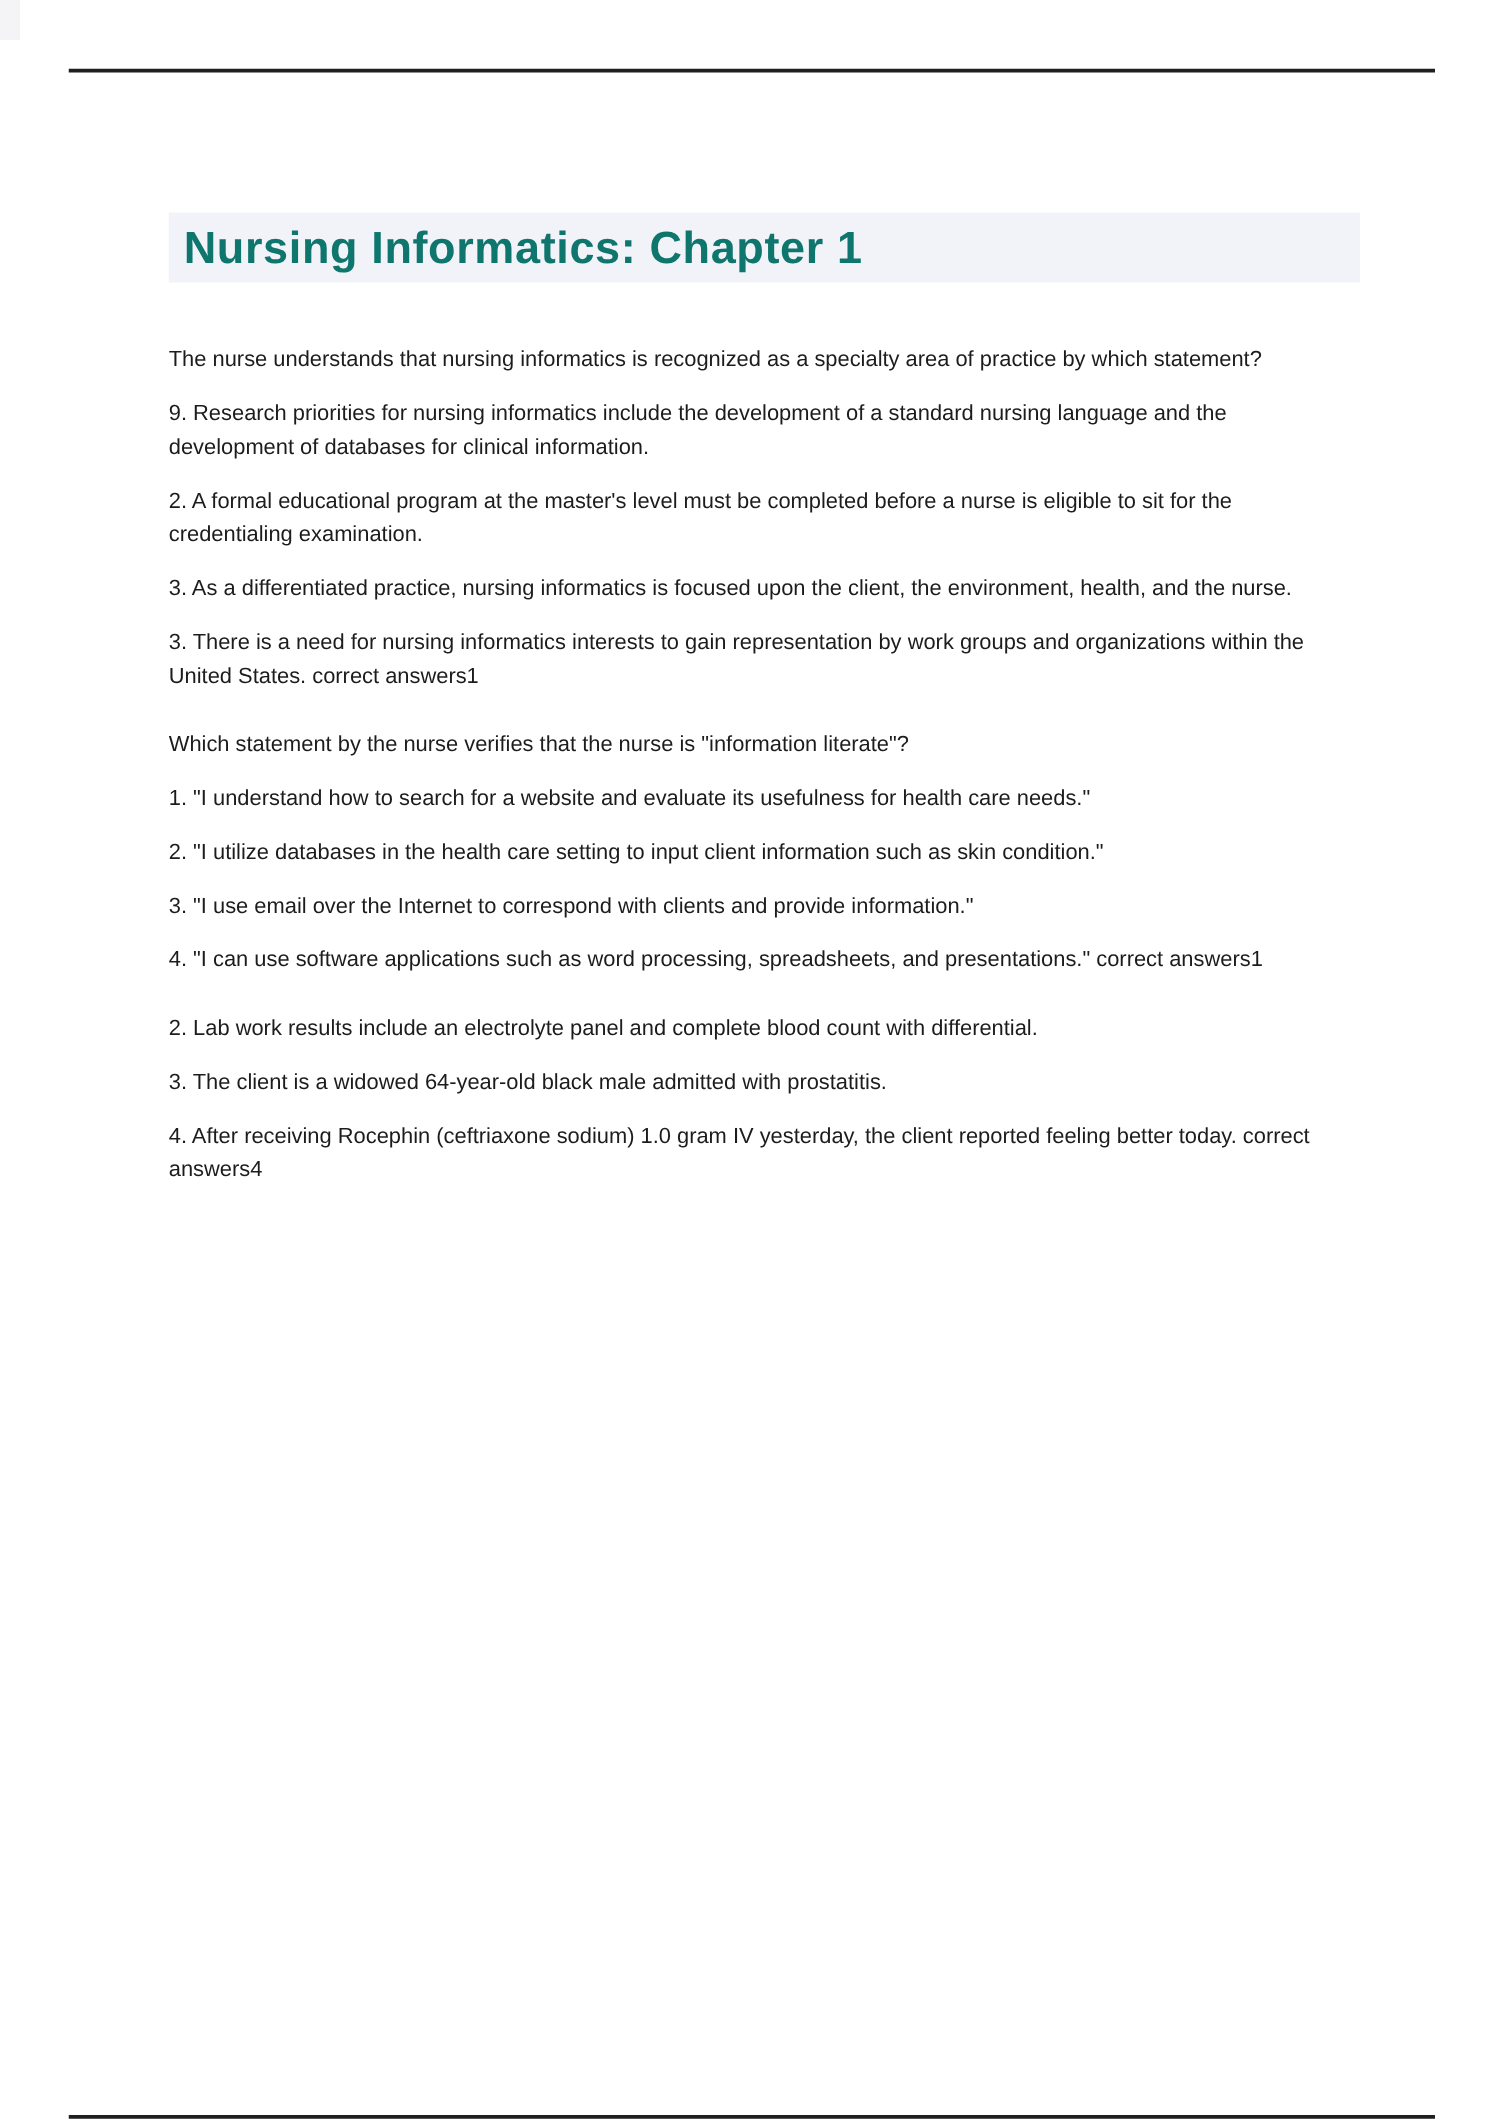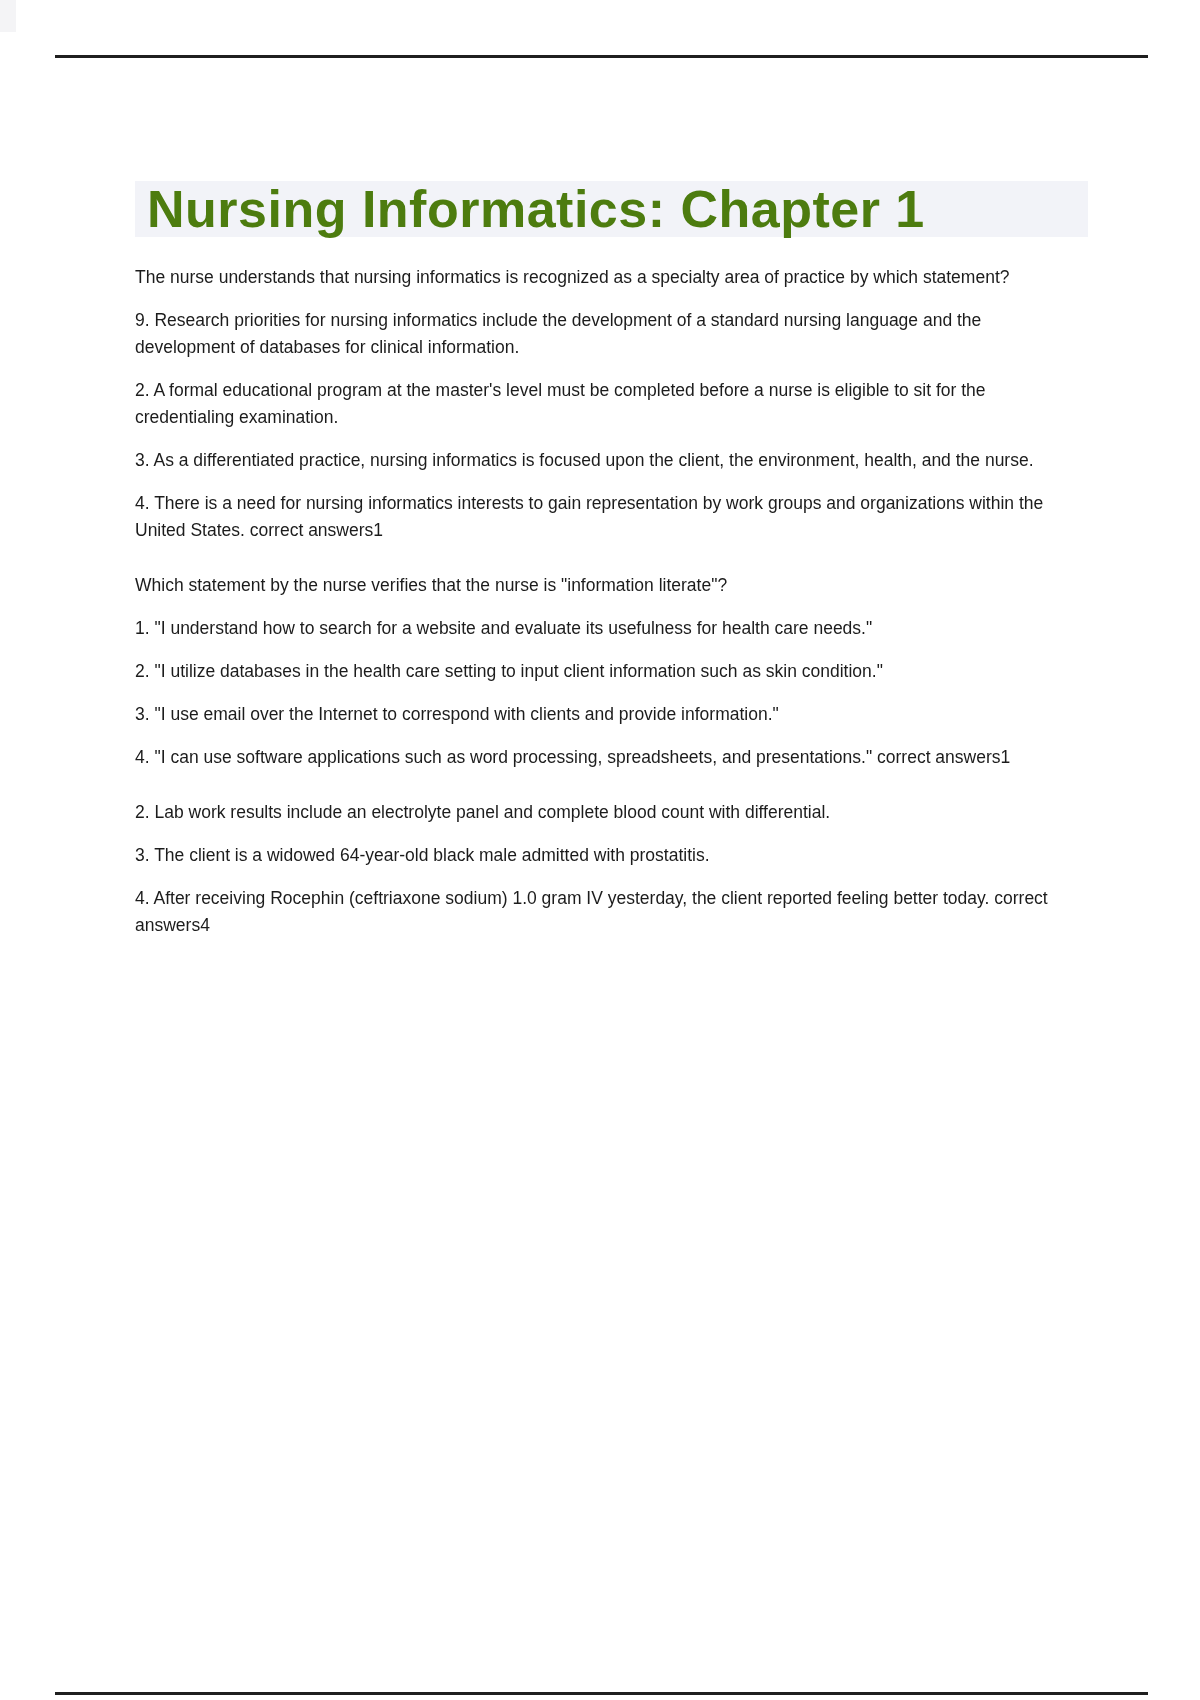--- a/index.html
+++ b/index.html
@@ -37,32 +37,32 @@
   .bottom-rule { top: 1692px; }
   .title-wrap {
     position: absolute;
     left: 135px;
     top: 146px;
     width: 953px;
   }
   .title-highlight {
     display: block;
     background: #f2f3f8;
-    color: #4d7c0f;
-    font-size: 52px;
+    color: #0f766e;
+    font-size: 36px;
     font-weight: bold;
     line-height: 56px;
     padding-left: 12px;
     letter-spacing: 0.5px;
     white-space: nowrap;
   }
   .content {
     position: absolute;
     left: 135px;
-    top: 264px;
+    top: 274px;
     width: 932px;
   }
   .content p {
     margin: 0 0 16px 0;
     font-size: 17.5px;
     line-height: 27px;
     color: #1c1c1c;
   }
   .question-block + .question-block {
     margin-top: 28px;
@@ -84,21 +84,21 @@
     <h1 class="title-highlight">Nursing Informatics: Chapter 1</h1>
   </div>
 
   <div class="content">
 
     <section class="question-block">
       <p>The nurse understands that nursing informatics is recognized as a specialty area of practice by which statement?</p>
       <p>9. Research priorities for nursing informatics include the development of a standard nursing language and the development of databases for clinical information.</p>
       <p>2. A formal educational program at the master's level must be completed before a nurse is eligible to sit for the credentialing examination.</p>
       <p>3. As a differentiated practice, nursing informatics is focused upon the client, the environment, health, and the nurse.</p>
-      <p>4. There is a need for nursing informatics interests to gain representation by work groups and organizations within the United States. correct answers1</p>
+      <p>3. There is a need for nursing informatics interests to gain representation by work groups and organizations within the United States. correct answers1</p>
     </section>
 
     <section class="question-block">
       <p>Which statement by the nurse verifies that the nurse is "information literate"?</p>
       <p>1. "I understand how to search for a website and evaluate its usefulness for health care needs."</p>
       <p>2. "I utilize databases in the health care setting to input client information such as skin condition."</p>
       <p>3. "I use email over the Internet to correspond with clients and provide information."</p>
       <p>4. "I can use software applications such as word processing, spreadsheets, and presentations." correct answers1</p>
     </section>
 

